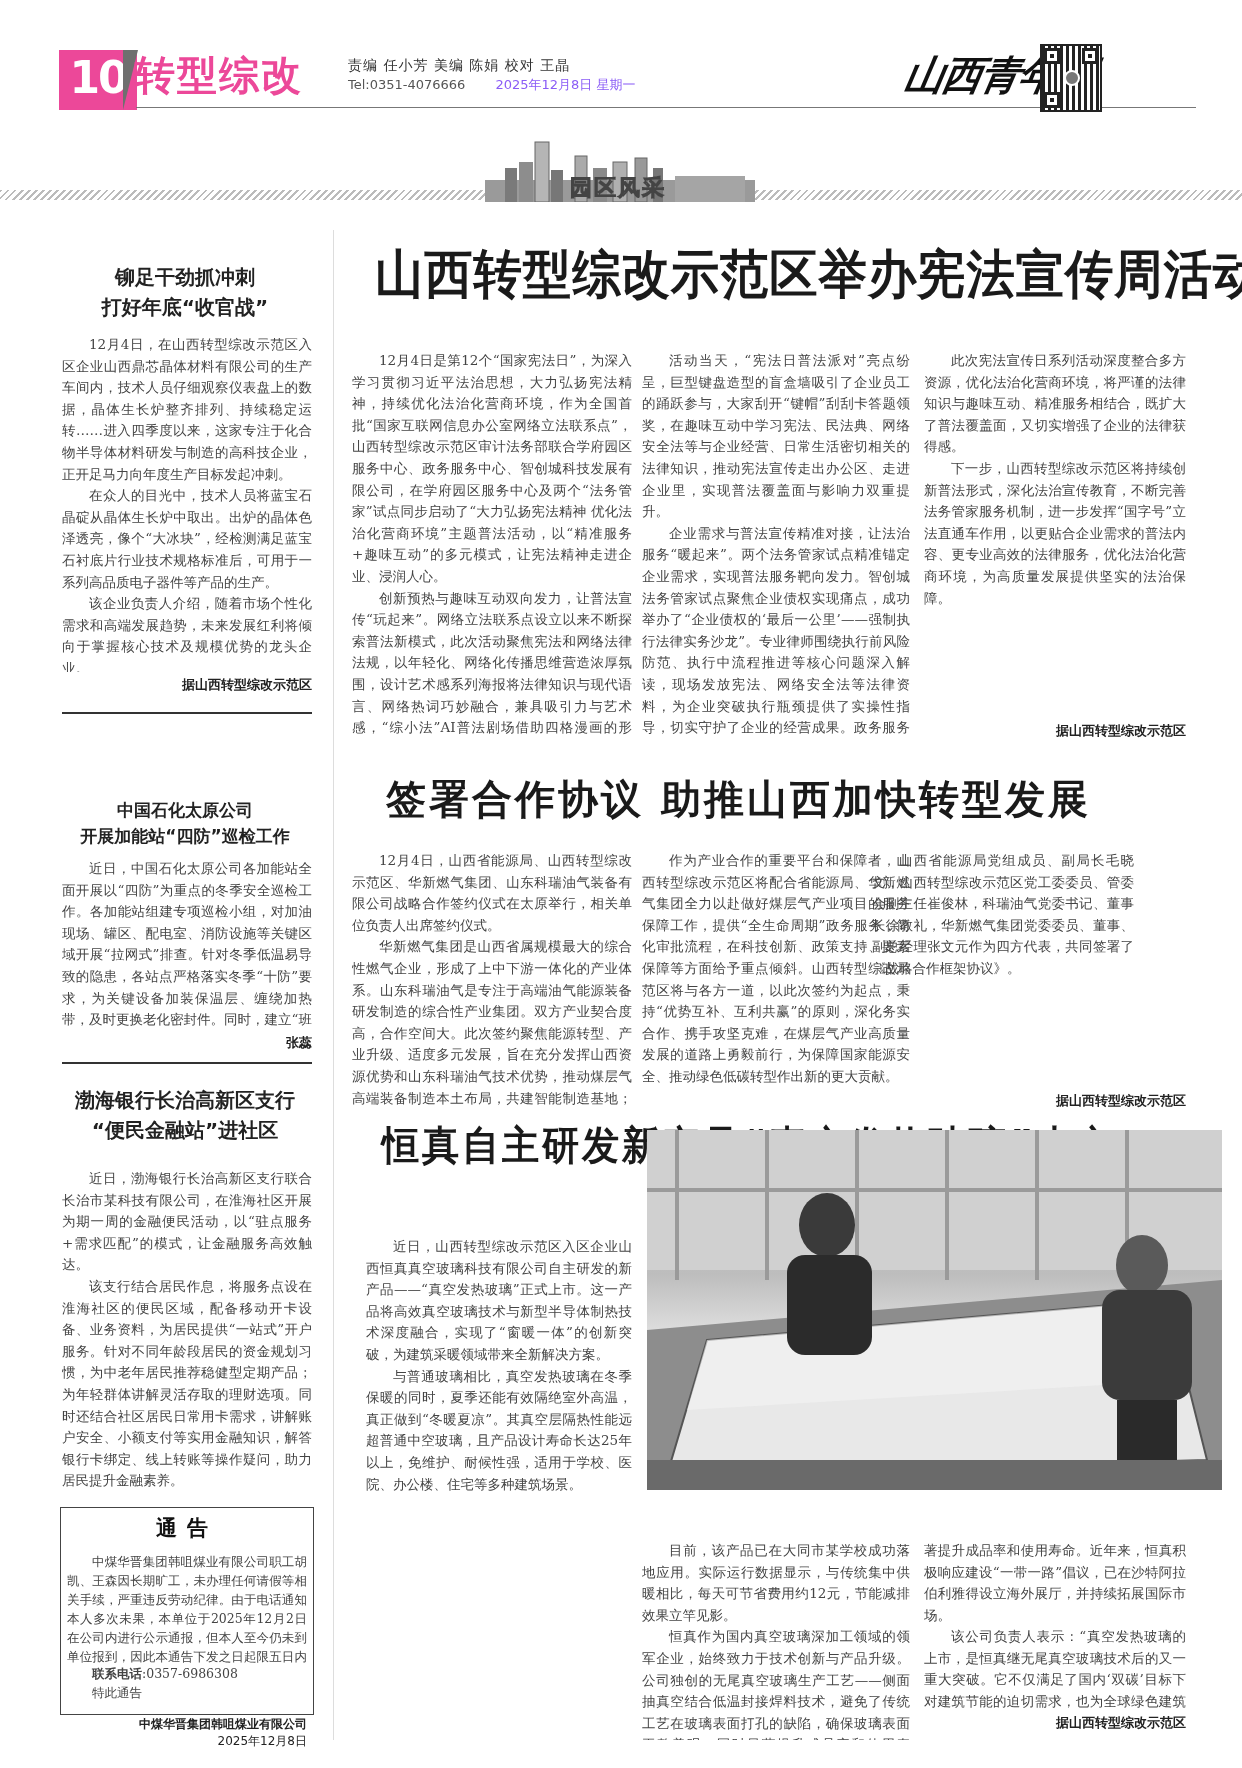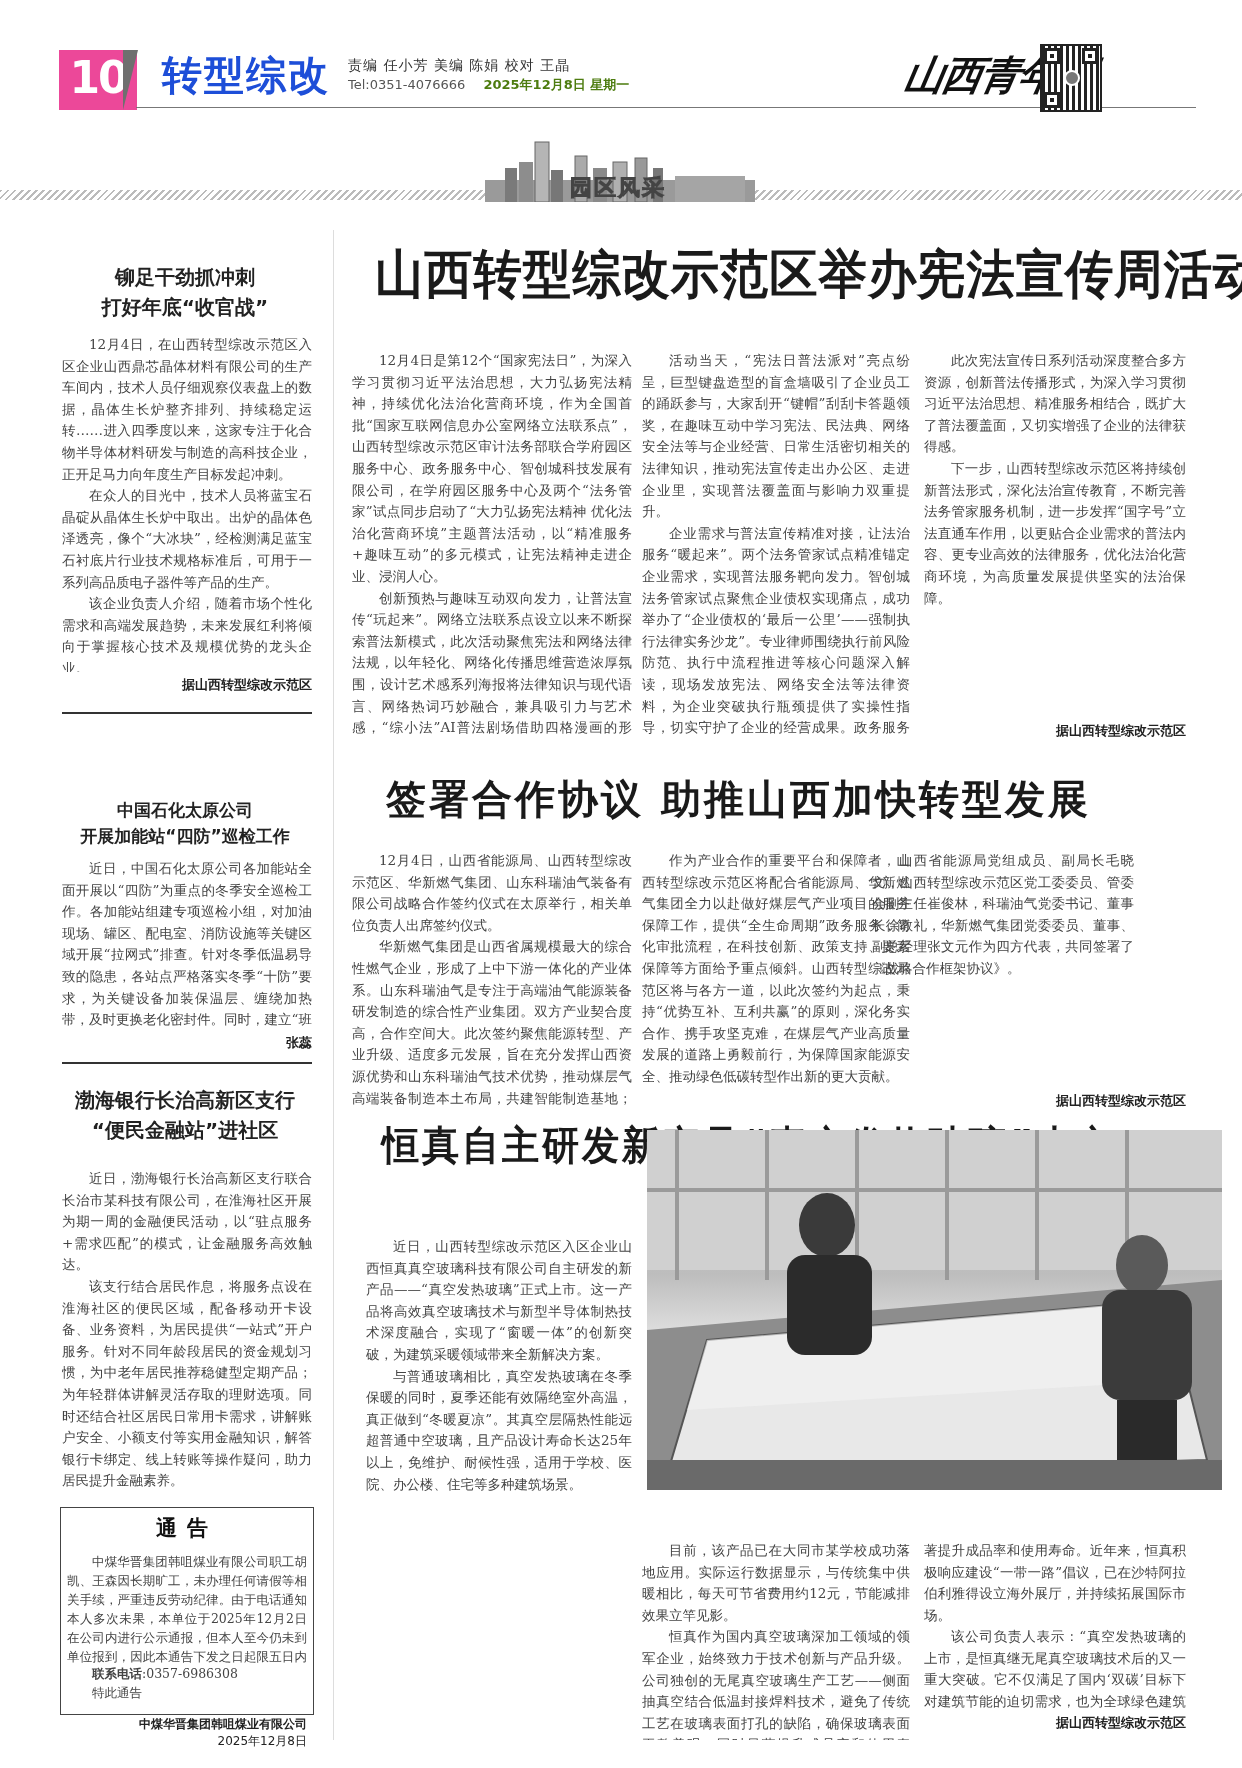--- a/index.html
+++ b/index.html
@@ -3,25 +3,25 @@
 <meta charset="utf-8">
 <style>
 *{box-sizing:border-box;margin:0;padding:0}
 html,body{width:1242px;height:1768px;background:#fff;overflow:hidden}
 body{position:relative;font-family:"DejaVu Serif","Liberation Serif",serif;color:#3a3a3a}
 .abs{position:absolute}
 
 #pageno{left:59px;top:50px;width:78px;height:60px;background:#ec4899}
 #pageno-tri{left:123px;top:50px;width:0;height:0;border-top:60px solid #6f6f6f;border-right:15px solid transparent}
 #pageno span{position:absolute;left:0;top:2px;width:100%;text-align:center;font:bold 44px "DejaVu Sans",sans-serif;color:#fff;letter-spacing:-2px}
-#section-title{left:162px;top:48px;font:bold 40px "DejaVu Serif",serif;color:#1d4ed8;letter-spacing:2px}
+#section-title{left:135px;top:48px;font:bold 40px "DejaVu Serif",serif;color:#ec4899;letter-spacing:2px}
 #editors{left:348px;top:57px;font:14px "DejaVu Sans",sans-serif;color:#333;letter-spacing:1px}
 #telline{left:348px;top:76px;font:13px "DejaVu Sans",sans-serif;color:#333}
 #telline .tel{color:#555}
-#telline .date{margin-left:18px;font-weight:bold;color:#4d7c0f}
+#telline .date{margin-left:30px;font-weight:normal;color:#8b5cf6}
 #rule-top{left:136px;top:107px;width:1060px;height:1px;background:#777}
 #logo{left:905px;top:48px;font:italic bold 40px "DejaVu Serif",serif;color:#111;letter-spacing:-2px;transform:skewX(-10deg)}
 #qr{left:1040px;top:44px;width:62px;height:68px;background:
  repeating-linear-gradient(90deg,#222 0 3px,#fff 3px 6px),#222;border:2px solid #222}
 #qr .fp{position:absolute;width:16px;height:16px;border:3px solid #222;background:#fff}
 #qr .fp::after{content:"";position:absolute;left:3px;top:3px;width:4px;height:4px;background:#222}
 #qr .dot{position:absolute;left:22px;top:24px;width:16px;height:16px;border-radius:50%;background:#777;border:2px solid #fff}
 
 #banner-stripe{left:0;top:190px;width:1242px;height:10px;background:repeating-linear-gradient(135deg,#bbb 0 2px,#fff 2px 5px)}
 #skyline{left:485px;top:140px;width:270px;height:62px}
@@ -80,21 +80,21 @@
 <div id="lead-title" class="abs h-main">山西转型综改示范区举办宪法宣传周活动</div>
 <div class="abs col" style="left:352px;top:350px;width:280px;height:390px;overflow:hidden">
   <p>12月4日是第12个“国家宪法日”，为深入学习贯彻习近平法治思想，大力弘扬宪法精神，持续优化法治化营商环境，作为全国首批“国家互联网信息办公室网络立法联系点”，山西转型综改示范区审计法务部联合学府园区服务中心、政务服务中心、智创城科技发展有限公司，在学府园区服务中心及两个“法务管家”试点同步启动了“大力弘扬宪法精神 优化法治化营商环境”主题普法活动，以“精准服务+趣味互动”的多元模式，让宪法精神走进企业、浸润人心。</p>
   <p>创新预热与趣味互动双向发力，让普法宣传“玩起来”。网络立法联系点设立以来不断探索普法新模式，此次活动聚焦宪法和网络法律法规，以年轻化、网络化传播思维营造浓厚氛围，设计艺术感系列海报将法律知识与现代语言、网络热词巧妙融合，兼具吸引力与艺术感，“综小法”AI普法剧场借助四格漫画的形式，从宪法和《网络安全法》角度生动解读了个人信息保护、网络运营者规范等知识点，让法律知识更接地气、更好传播。</p>
 </div>
 <div class="abs col" style="left:642px;top:350px;width:268px;height:390px;overflow:hidden">
   <p>活动当天，“宪法日普法派对”亮点纷呈，巨型键盘造型的盲盒墙吸引了企业员工的踊跃参与，大家刮开“键帽”刮刮卡答题领奖，在趣味互动中学习宪法、民法典、网络安全法等与企业经营、日常生活密切相关的法律知识，推动宪法宣传走出办公区、走进企业里，实现普法覆盖面与影响力双重提升。</p>
   <p>企业需求与普法宣传精准对接，让法治服务“暖起来”。两个法务管家试点精准锚定企业需求，实现普法服务靶向发力。智创城法务管家试点聚焦企业债权实现痛点，成功举办了“企业债权的‘最后一公里’——强制执行法律实务沙龙”。专业律师围绕执行前风险防范、执行中流程推进等核心问题深入解读，现场发放宪法、网络安全法等法律资料，为企业突破执行瓶颈提供了实操性指导，切实守护了企业的经营成果。政务服务中心法务管家试点则以有奖问答为载体，通过通俗易懂的题目引导企业员工学习宪法知识，让大家在轻松氛围中不断提升法律素养。</p>
 </div>
 <div class="abs col" style="left:924px;top:350px;width:262px;height:370px;overflow:hidden">
-  <p>此次宪法宣传日系列活动深度整合多方资源，创新普法传播形式，为深入学习贯彻习近平法治思想、精准服务相结合，既扩大了普法覆盖面，又切实增强了企业的法律获得感。</p>
+  <p>此次宪法宣传日系列活动深度整合多方资源，优化法治化营商环境，将严谨的法律知识与趣味互动、精准服务相结合，既扩大了普法覆盖面，又切实增强了企业的法律获得感。</p>
   <p>下一步，山西转型综改示范区将持续创新普法形式，深化法治宣传教育，不断完善法务管家服务机制，进一步发挥“国字号”立法直通车作用，以更贴合企业需求的普法内容、更专业高效的法律服务，优化法治化营商环境，为高质量发展提供坚实的法治保障。</p>
 </div>
 <div class="abs credit" style="left:924px;top:722px;width:262px">据山西转型综改示范区</div>
 
 <div class="abs h-main" style="left:386px;top:772px;font-size:40px;letter-spacing:3px">签署合作协议  助推山西加快转型发展</div>
 <div class="abs col" style="left:352px;top:850px;width:280px;height:262px;overflow:hidden">
   <p>12月4日，山西省能源局、山西转型综改示范区、华新燃气集团、山东科瑞油气装备有限公司战略合作签约仪式在太原举行，相关单位负责人出席签约仪式。</p>
   <p>华新燃气集团是山西省属规模最大的综合性燃气企业，形成了上中下游一体化的产业体系。山东科瑞油气是专注于高端油气能源装备研发制造的综合性产业集团。双方产业契合度高，合作空间大。此次签约聚焦能源转型、产业升级、适度多元发展，旨在充分发挥山西资源优势和山东科瑞油气技术优势，推动煤层气高端装备制造本土布局，共建智能制造基地；推动技术研发协同创新，提升产业科技竞争力；推动产业生态集聚发展，实现延链补链强链，大力提升产业链、供应链、价值链水平，把煤层气产业打造成为体现山西特点、具有比较优势的现代化产业体系，助推山西加快转型发展。</p>
 </div>
 <div class="abs col" style="left:642px;top:850px;width:268px;height:262px;overflow:hidden">

